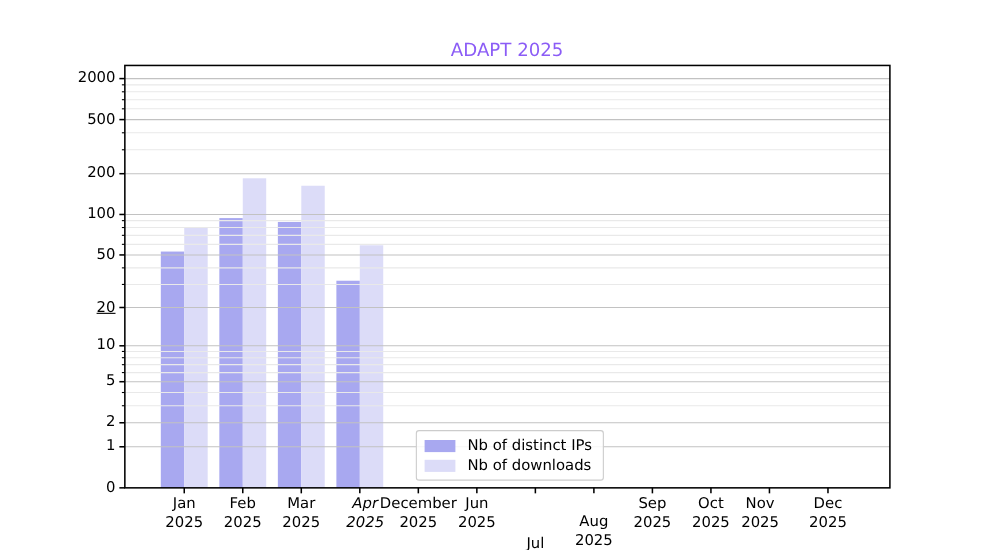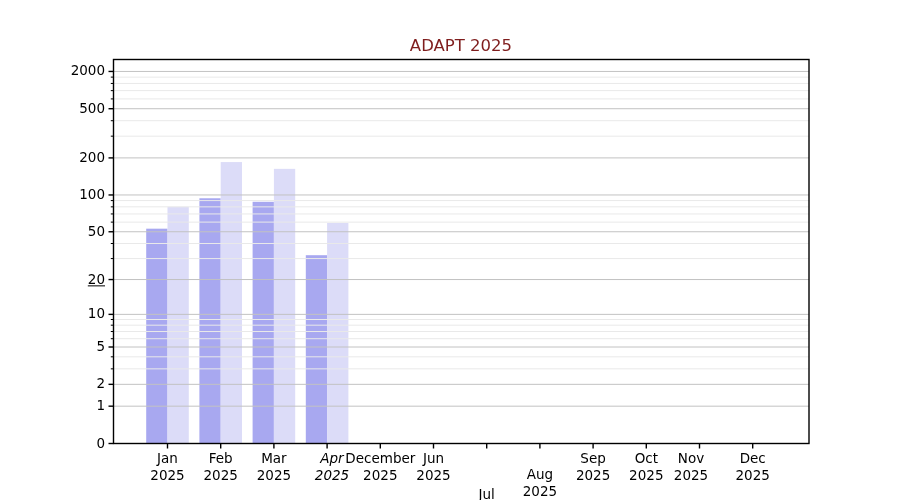--- a/index.html
+++ b/index.html
@@ -1,19 +1,19 @@
 <!DOCTYPE html>
 <html><head>
 <meta charset="utf-8">
 <style>
   html,body{margin:0;padding:0;background:#ffffff;width:900px;height:500px;overflow:hidden;}
   #canvas{position:relative;width:900px;height:500px;background:#fff;
           font-family:"DejaVu Sans","Liberation Sans",sans-serif;}
   #chart-title{position:absolute;left:311px;top:36px;width:300px;text-align:center;
-               font-size:16.5px;color:#7f1d1d;}
+               font-size:16.5px;color:#8b5cf6;}
   #plot-svg{position:absolute;left:0;top:0;}
   .ytick-label{position:absolute;right:795px;transform:translateY(-54%);
                font-size:13.5px;color:#000;white-space:nowrap;}
   .xtick-label{position:absolute;width:70px;text-align:center;top:450px;
                font-size:13.5px;line-height:16.5px;color:#000;}
   #legend{position:absolute;left:378px;top:391px;width:171px;height:46px;
           box-sizing:border-box;border:1px solid #cccccc;border-radius:3px;
           background:rgba(255,255,255,0.85);padding:4px 8px 4px 7px;
           display:flex;flex-direction:column;justify-content:space-around;}
   .legend-row{display:flex;align-items:center;height:19px;}
@@ -167,13 +167,23 @@
       </div>
       <div class="xtick-label" style="left: 656px;">
         <div>Nov</div>
         <div>2025</div>
       </div>
       <div class="xtick-label" style="left: 717.7px;">
         <div>Dec</div>
         <div>2025</div>
       </div>
     </div>
+  <div id="legend">
+      <div class="legend-row">
+        <span class="legend-swatch" style="background: rgb(168, 168, 240);"></span>
+        <span class="legend-label">Nb of distinct IPs</span>
+      </div>
+      <div class="legend-row">
+        <span class="legend-swatch" style="background: rgb(220, 220, 248);"></span>
+        <span class="legend-label">Nb of downloads</span>
+      </div>
+    </div>
 </div>
 
 </body></html>

